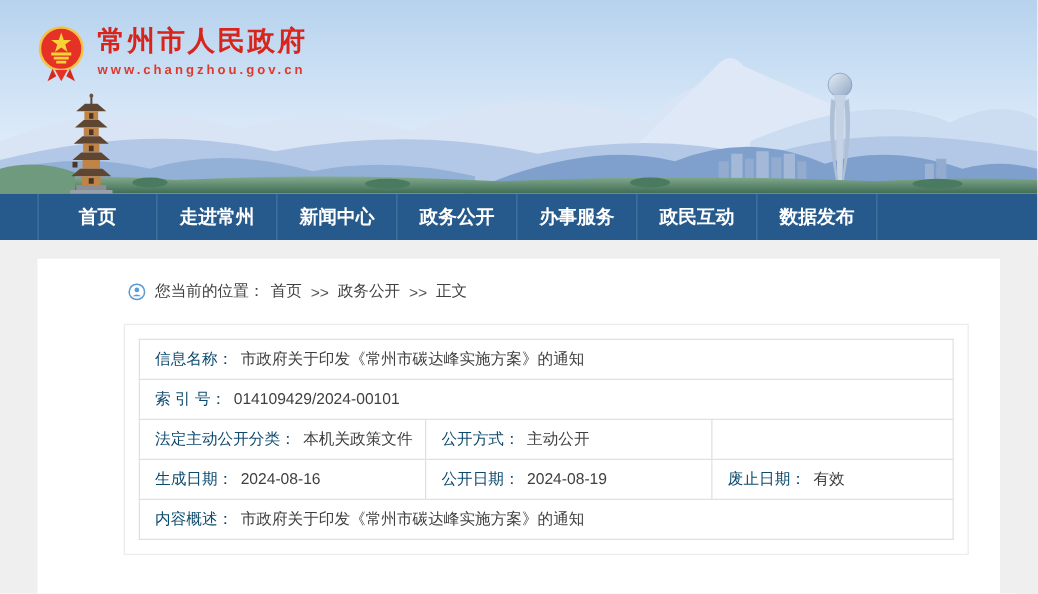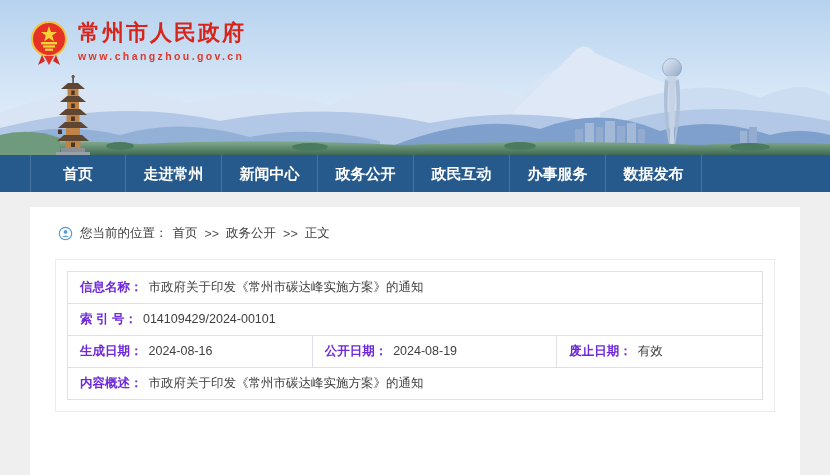--- a/index.html
+++ b/index.html
@@ -26,35 +26,35 @@
 
   
   .nav { width:830px; height:37px; background:#26598c; display:flex; padding-left:30px; }
   .nav-item { width:96px; height:37px; line-height:37px; text-align:center;
     color:#ffffff; font-size:15px; font-weight:bold; cursor:pointer;
     border-right:1px solid #46749f; }
   .nav-item:first-child { border-left:1px solid #46749f; }
 
   
   .content-area { width:830px; height:283px; background:#efefef; }
-  .card { width:770px; height:268px; margin:0 auto; position:relative; top:15px; background:#ffffff; }
+  .card { width:770px; height:268px; margin:0 auto; position:relative; top:15px; background:#ffffff;padding-left:44px; }
 
   .crumb-bar { display:flex; align-items:center; padding:18px 14px 0 28px; }
   .crumb-left { display:flex; align-items:center; gap:5px; font-size:12.5px; color:#404040; }
   .crumb-left .loc-icon { width:15px; height:15px; margin-right:2px; }
   .crumb-link { cursor:pointer; }
   .crumb-sep { color:#555; margin:0 2px; }
   .crumb-right { margin-left:auto; font-size:12.5px; color:#4d4d4d; }
   .views-count { font-weight:bold; color:#111; font-size:13px; margin-left:2px; }
 
   .table-wrap { margin:17px 25px 0 25px; border:1px solid #ececec; padding:11px; background:#fff; }
   table.doc { width:100%; border-collapse:collapse; table-layout:fixed; }
   table.doc td { border:1px solid #dde1e6; padding:7px 12px; font-size:12.5px;
     color:#3f3f3f; height:29px; vertical-align:middle; white-space:nowrap; overflow:hidden; }
-  .lbl { color:#6d28d9; font-weight:bold; margin-right:6px; }
+  .lbl { color:#0c4a6e; font-weight:normal; margin-right:6px; }
 </style>
 </head>
 <body>
 
 <div class="header">
 
   <svg class="banner-art" viewBox="0 0 830 112" preserveAspectRatio="none">
     <defs>
       <linearGradient id="gGreen" x1="0" y1="0" x2="0" y2="1">
         <stop offset="0" stop-color="#83ab8d"></stop>
@@ -153,22 +153,22 @@
     </div>
   </div>
 
 </div>
 
 <div class="nav">
   <div class="nav-item">首页</div>
   <div class="nav-item">走进常州</div>
   <div class="nav-item">新闻中心</div>
   <div class="nav-item">政务公开</div>
+  <div class="nav-item">办事服务</div>
   <div class="nav-item">政民互动</div>
-  <div class="nav-item">办事服务</div>
   <div class="nav-item">数据发布</div>
 </div>
 
 <div class="content-area">
   <div class="card">
 
     <div class="crumb-bar">
       <div class="crumb-left">
         <svg class="loc-icon" viewBox="0 0 16 16">
           <circle cx="8" cy="8" r="6.6" fill="none" stroke="#5a9bd5" stroke-width="1.3"></circle>
@@ -197,20 +197,29 @@
             <span class="lbl">信息名称：</span><span>市政府关于印发《常州市碳达峰实施方案》的通知</span>
           </td>
         </tr>
         <tr>
           <td colspan="3">
             <span class="lbl">索 引 号：</span><span>014109429/2024-00101</span>
           </td>
         </tr>
         <tr>
           <td>
+            <span class="lbl">法定主动公开分类：</span><span>本机关政策文件</span>
+          </td>
+          <td>
+            <span class="lbl">公开方式：</span><span>主动公开</span>
+          </td>
+          <td></td>
+        </tr>
+        <tr>
+          <td>
             <span class="lbl">生成日期：</span><span>2024-08-16</span>
           </td>
           <td>
             <span class="lbl">公开日期：</span><span>2024-08-19</span>
           </td>
           <td>
             <span class="lbl">废止日期：</span><span>有效</span>
           </td>
         </tr>
         <tr>

